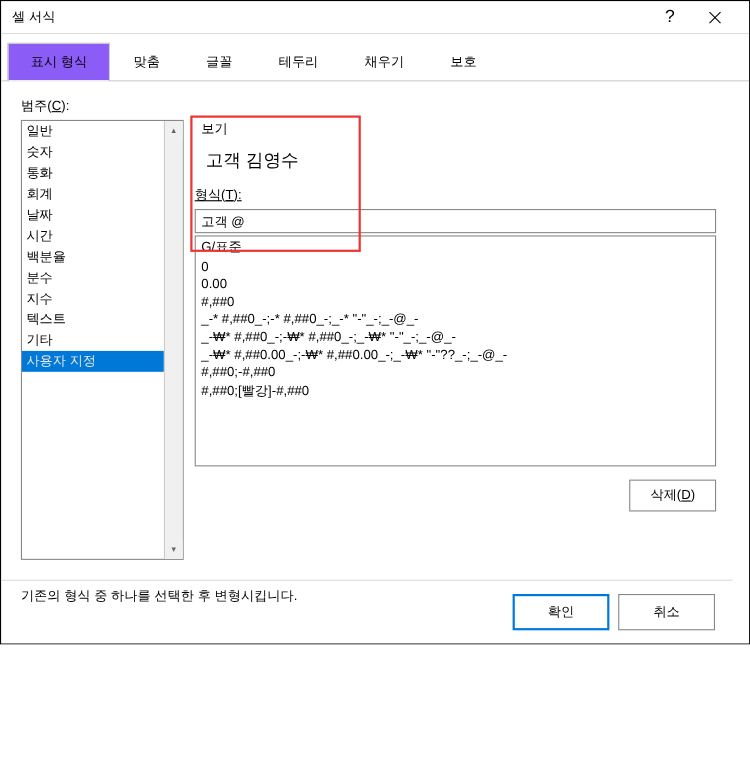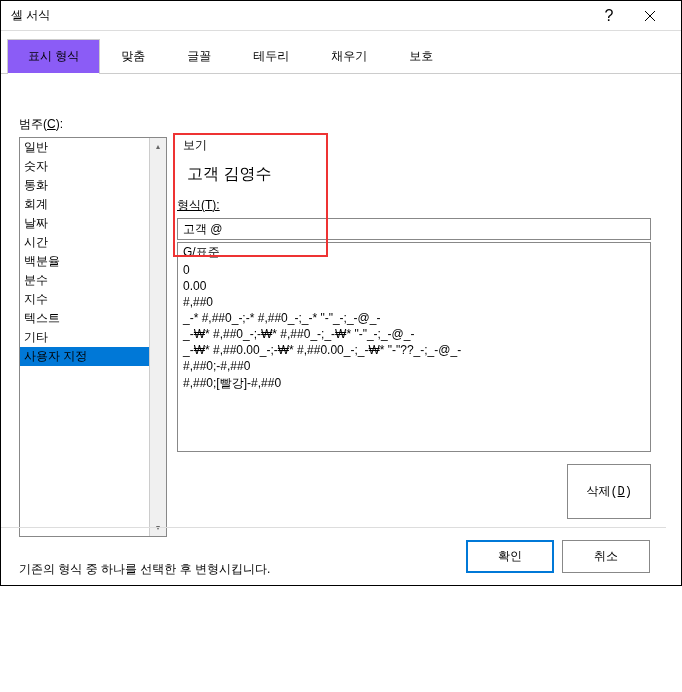--- a/index.html
+++ b/index.html
@@ -12,49 +12,49 @@
     .titlebar-close { width: 46px; height: 30px; display: flex; align-items: center; justify-content: center; font-size: 16px; cursor: default; }
     .titlebar-close svg { width: 12px; height: 12px; }
     
     .tabs { display: flex; padding: 8px 6px 0 6px; border-bottom: 1px solid #ccc; gap: 0; }
     .tab { padding: 8px 20px; border: 1px solid transparent; border-bottom: none; font-size: 12px; cursor: default; position: relative; }
     .tab.active { border-color: #ccc; background: #8b5cf6; }
     .tab.active::after { content: ''; position: absolute; bottom: -1px; left: 0; right: 0; height: 1px; background: #fff; }
     
     .content { padding: 14px 18px; }
     
-    .category-label { font-size: 12px; margin-bottom: 4px; margin-top: 28px; }
+    .category-label { font-size: 12px; margin-bottom: 4px; }
     .category-label u { text-decoration: underline; }
     
     .main-row { display: flex; gap: 10px; }
     
     .category-list { width: 148px; height: 400px; border: 1px solid #888; position: relative; }
     .category-list-inner { overflow-y: auto; height: 100%; }
     .category-item { padding: 1px 4px; font-size: 12px; cursor: default; }
-    .category-item.selected { background: #0078d7; color: #000000; }
+    .category-item.selected { background: #0078d7; color: #e5e5e5; }
     .scrollbar-v { position: absolute; right: 0; top: 0; bottom: 0; width: 17px; background: #f0f0f0; border-left: 1px solid #ccc; }
     .scroll-arrow { height: 17px; background: #f0f0f0; display: flex; align-items: center; justify-content: center; font-size: 8px; color: #666; }
     
     .right-col { flex: 1; }
     .preview-label { font-size: 12px; margin-bottom: 6px; padding-left: 6px; }
     .preview-value { font-size: 16px; padding-left: 10px; padding-top: 4px; padding-bottom: 4px; }
     
     .format-label { font-size: 12px; margin-bottom: 4px; margin-top: 8px; }
     .format-label u { text-decoration: underline; }
     
     .row-wrap { position: relative; }
     .red-box { position: absolute; border: 2px solid #e33; top: -4px; left: -4px; width: 155px; height: 124px; pointer-events: none; z-index: 10; }
     
     .format-input { width: 474px; border: 1px solid #888; padding: 3px 5px; font-size: 12px; font-family: inherit; outline: none; }
     
     .format-list { width: 474px; height: 210px; border: 1px solid #888; margin-top: 2px; overflow-y: scroll; position: relative; }
     .format-list-item { padding: 1px 5px; font-size: 12px; cursor: default; }
     
     .delete-btn-row { display: flex; justify-content: flex-end; margin-top: 12px; width: 474px; }
-    .delete-btn { padding: 18px 18px; border: 1px solid #888; background: #fff; font-size: 12px; font-family: Liberation Mono, monospace; cursor: default; }
+    .delete-btn { padding: 5px 18px; border: 1px solid #888; background: #fff; font-size: 12px; font-family: Liberation Sans, sans-serif; cursor: default; }
     .delete-btn u { text-decoration: underline; }
     
     .hint-text { margin-top: 24px; font-size: 12px; }
     
     .footer { position: absolute; bottom: 0; left: 0; right: 15px; padding: 12px 16px; display: flex; justify-content: flex-end; gap: 8px; border-top: 1px solid #ddd; }
     .footer-btn { width: 88px; padding: 6px 0; border: 1px solid #888; background: #fff; font-size: 12px; font-family: inherit; text-align: center; cursor: default; }
     .footer-btn.primary { border: 2px solid #0078d7; }
   </style>
 </head>
 <body>

